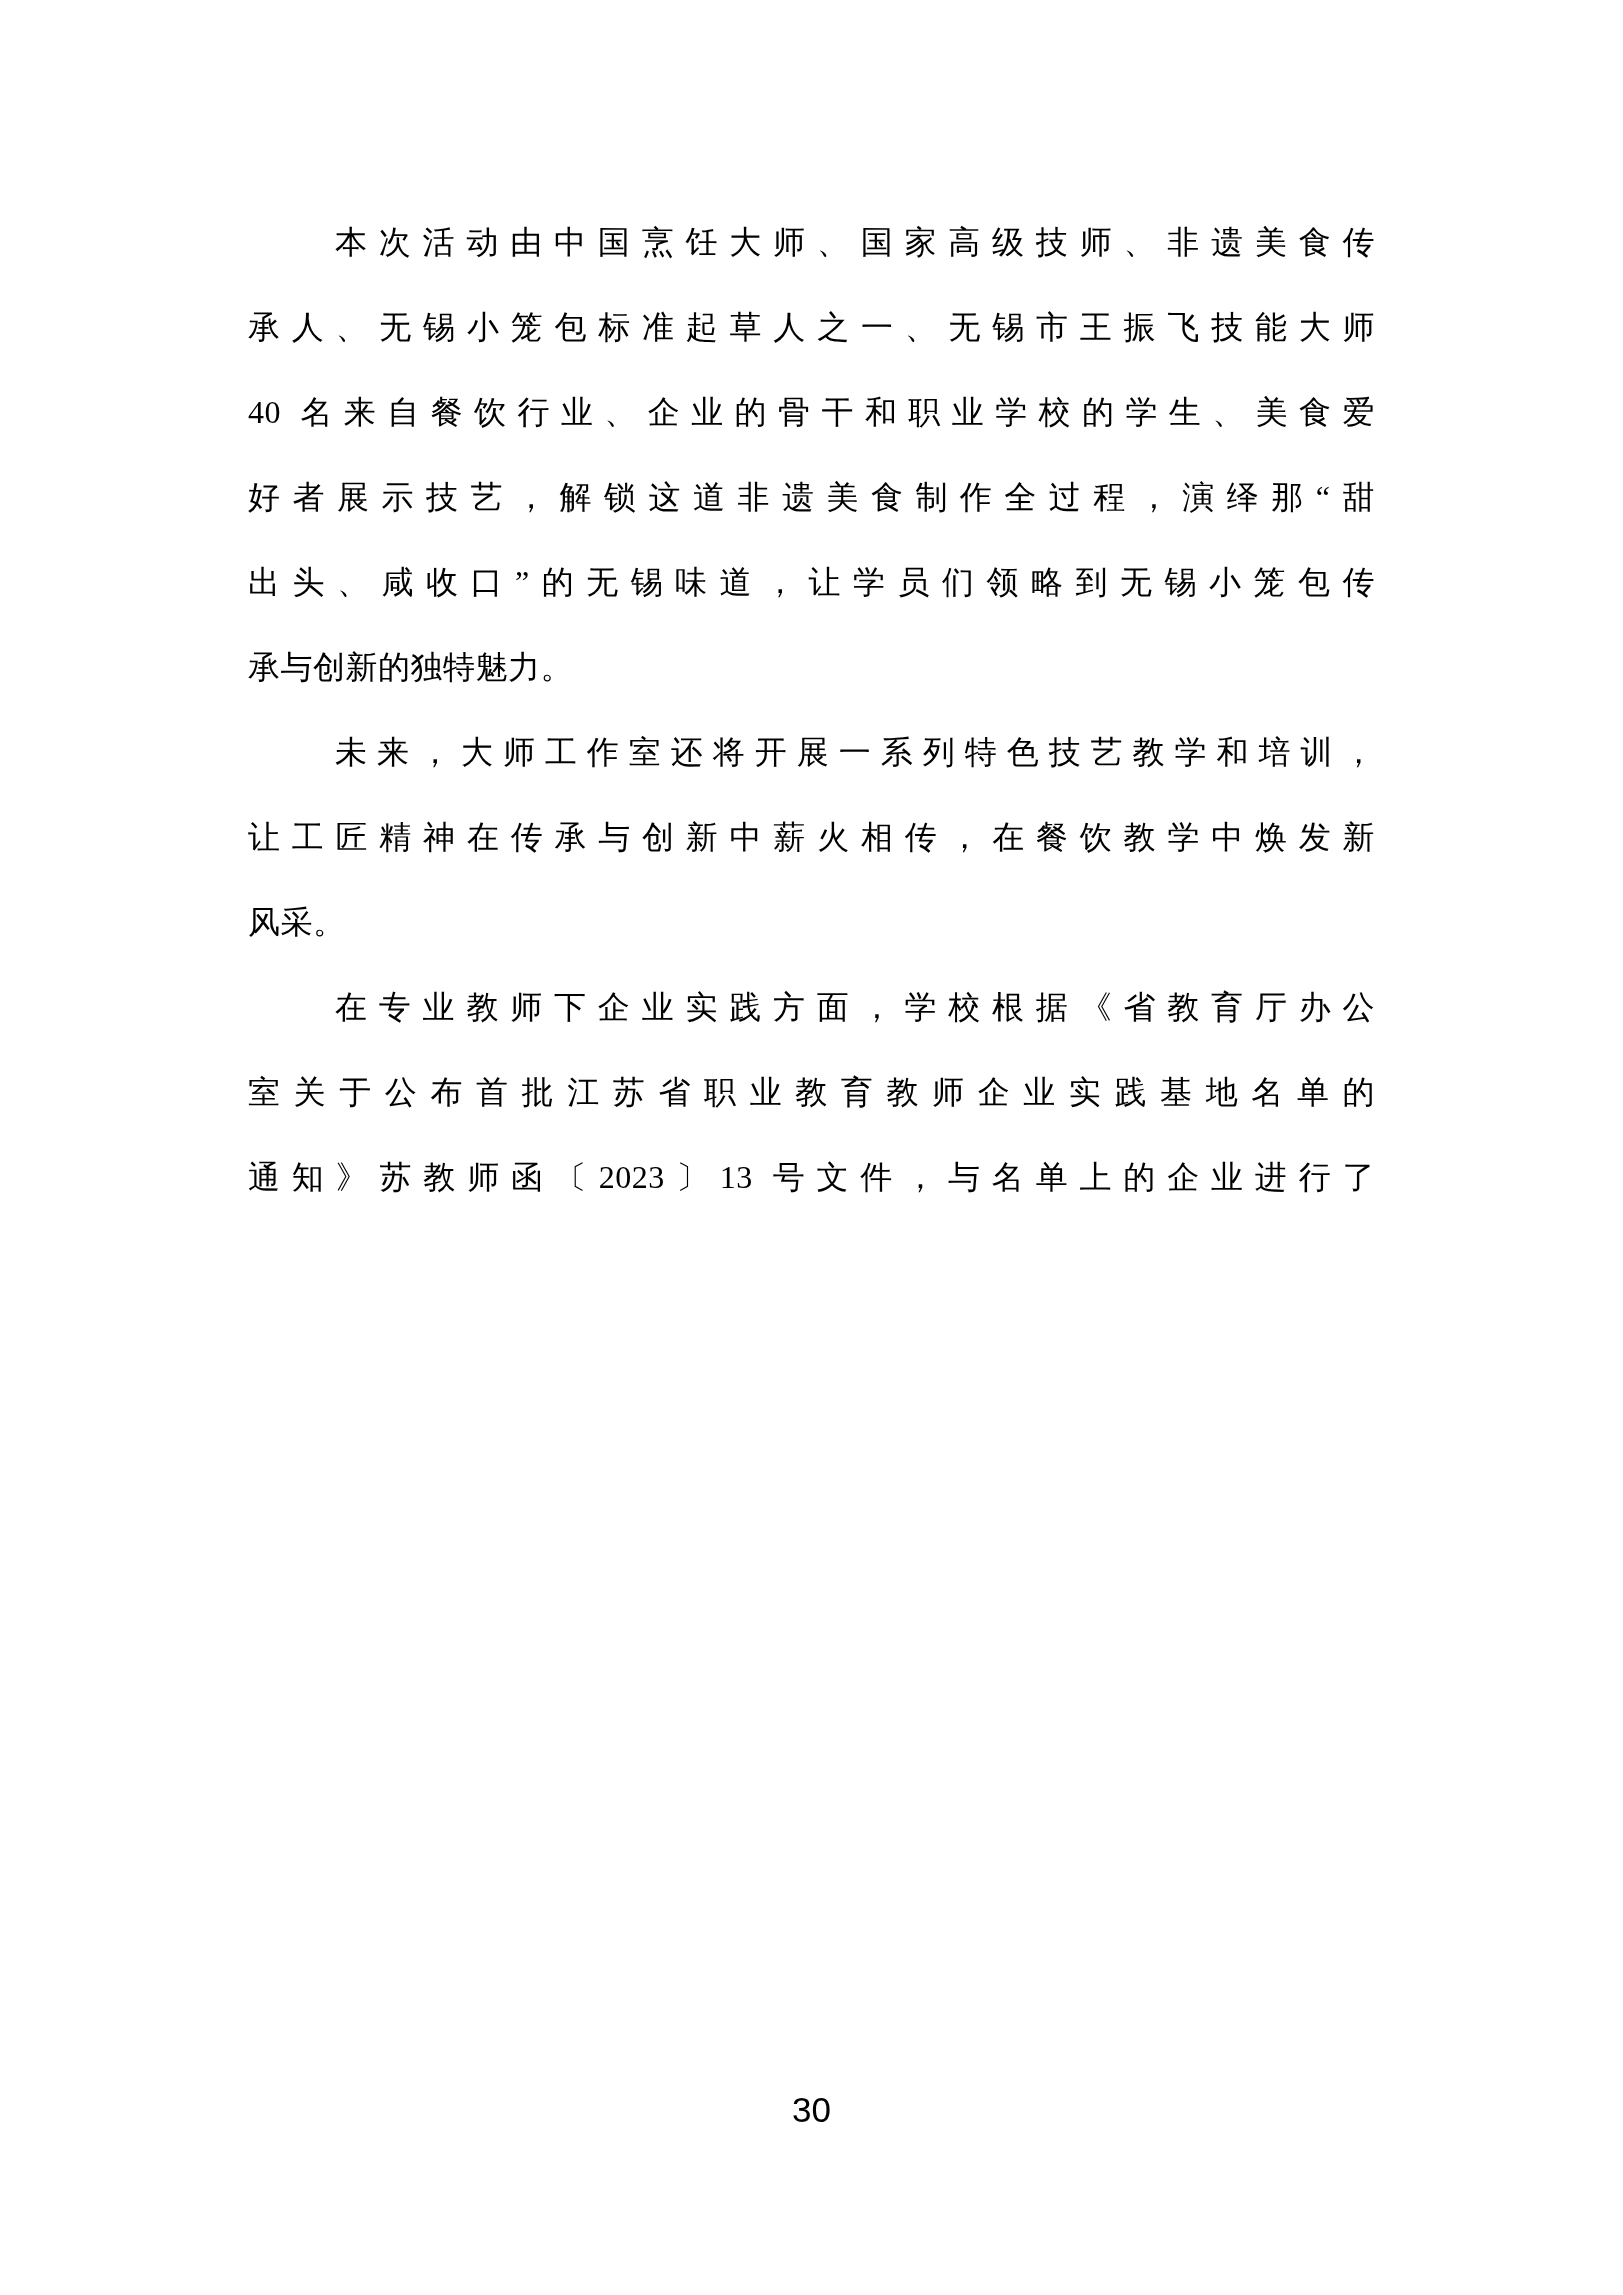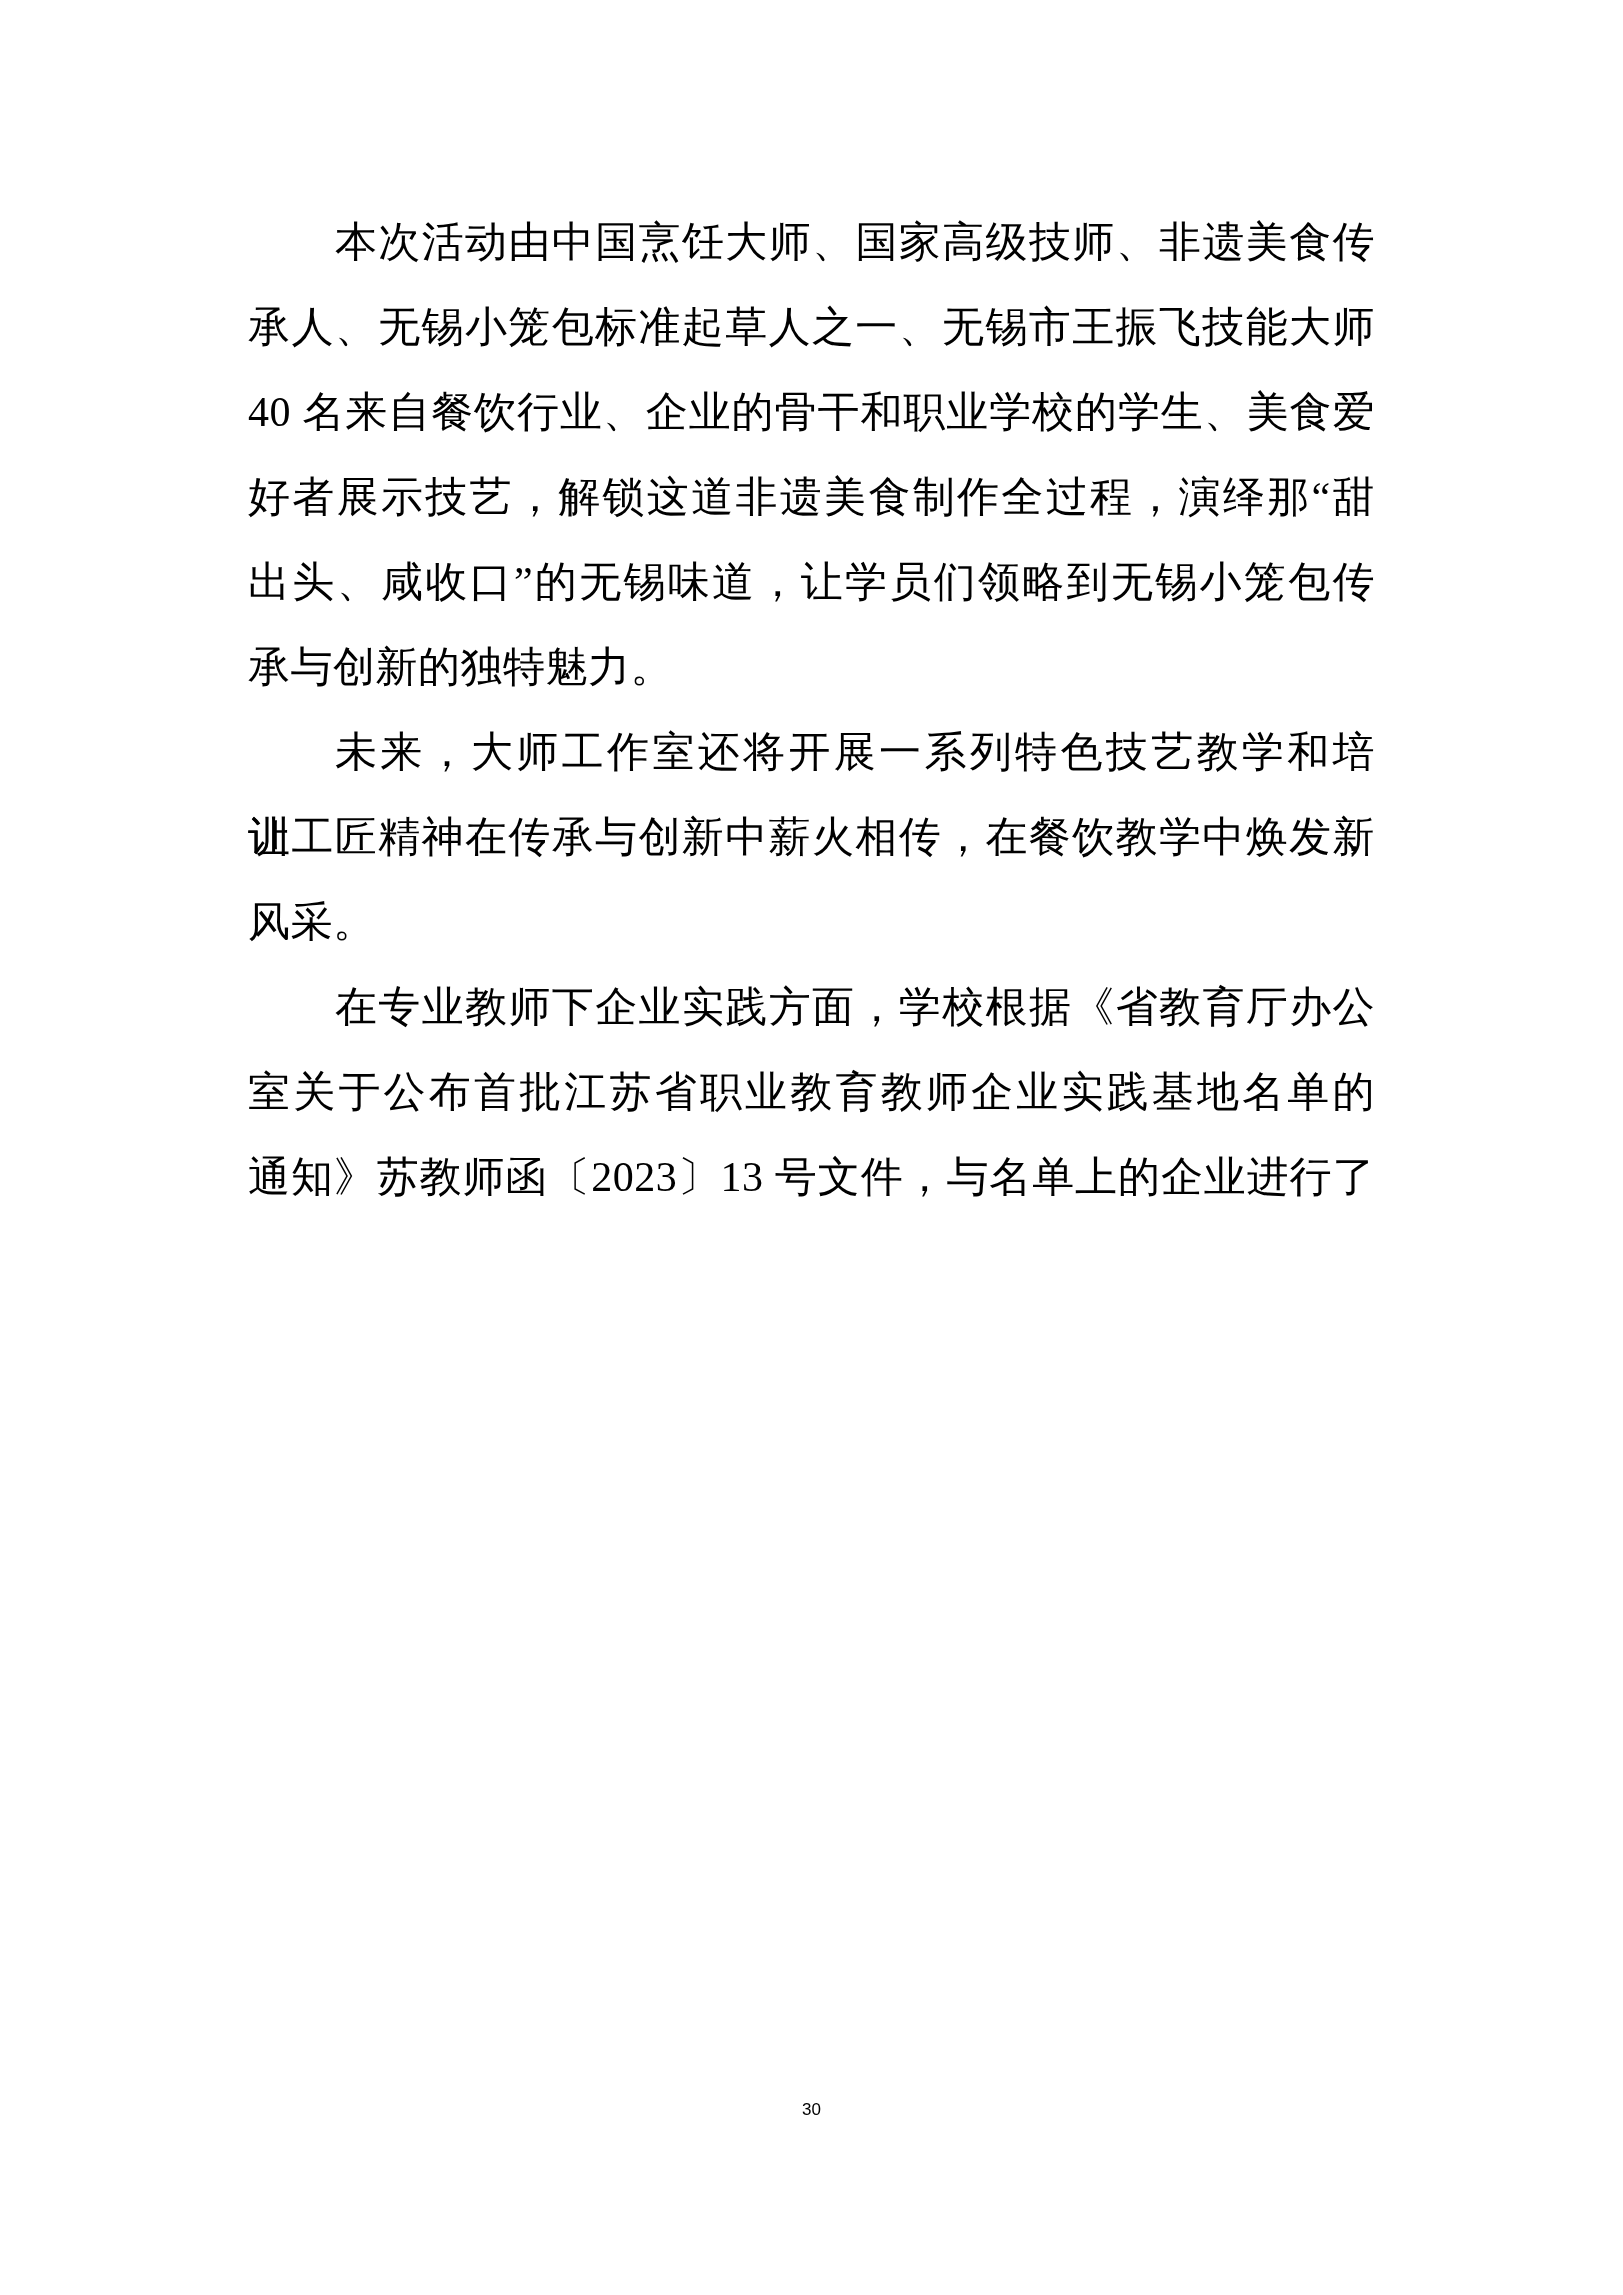--- a/index.html
+++ b/index.html
@@ -26,21 +26,21 @@
       left: 248px;
       top: 200px;
       width: 1127px;
     }
     .paragraph {
       margin: 0;
       padding: 0;
     }
     .line {
       font-family: "Liberation Serif", serif;
-      font-size: 42px;
+      font-size: 32px;
       line-height: 85px;
       height: 85px;
       color: #000000;
       text-align: left;
       letter-spacing: 0.5px;
       overflow: visible;
     }
     .line.justify {
       text-align: justify;
       text-align-last: justify;
@@ -50,21 +50,21 @@
     }
     .footer {
       position: absolute;
       left: 0;
       top: 2094px;
       width: 1623px;
       text-align: center;
     }
     .page-number {
       font-family: "Liberation Sans", sans-serif;
-      font-size: 17px;
+      font-size: 35px;
       line-height: 32px;
       color: #000000;
     }
   </style>
 </head>
 <body style="background: rgb(255, 255, 255);">
 
 <div class="page">
   <div class="text-block" style="color: rgb(0, 0, 0);">
       <div class="paragraph">

